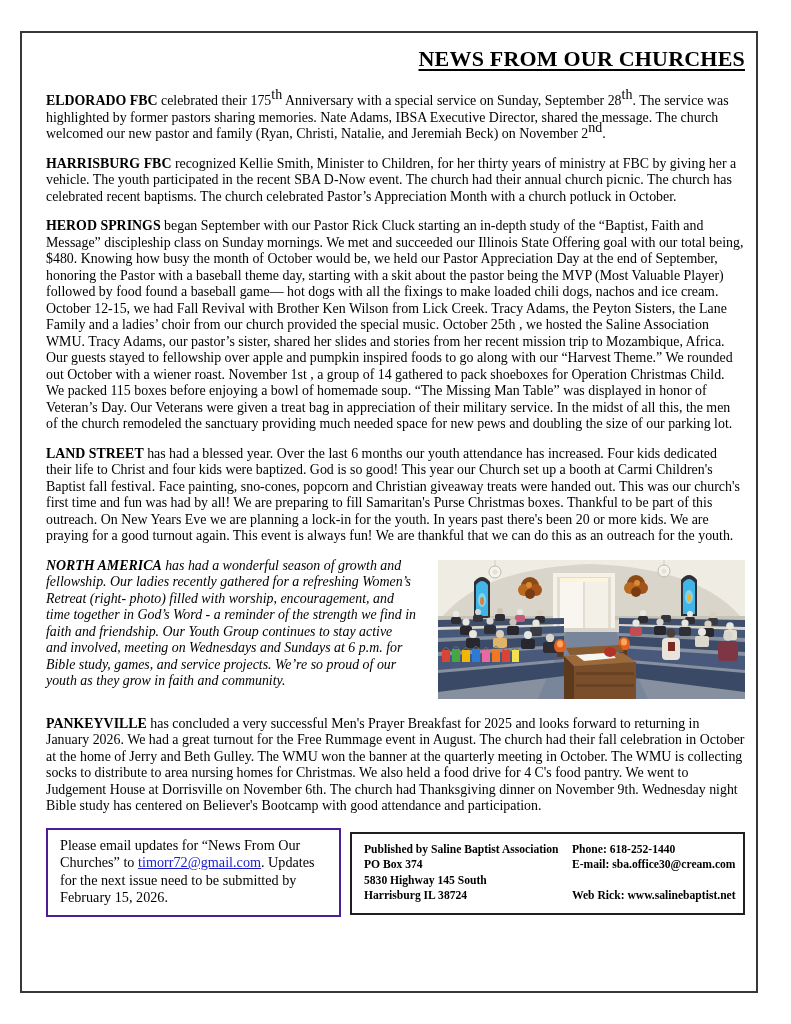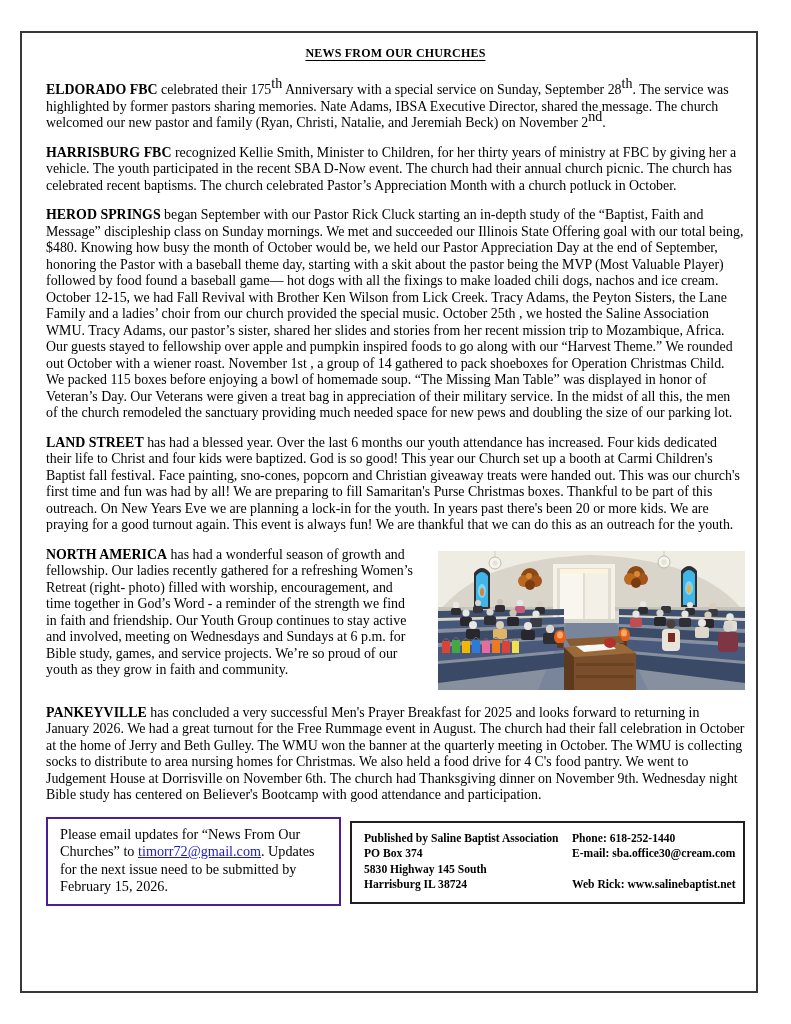--- a/index.html
+++ b/index.html
@@ -7,30 +7,30 @@
     width:791px;height:1024px;position:relative;
     font-family:"Liberation Serif", serif;color:#000;
     -webkit-font-smoothing:antialiased;
   }
   .sheet{
     position:absolute;left:20px;top:31px;width:738px;height:962px;
     box-sizing:border-box;border:2px solid #383838;
     padding:13px 11px 0 24px;background:#fff;
   }
   .title{
-    font-size:12px;font-weight:bold;text-align:center;
+    font-size:22px;font-weight:bold;text-align:right;
     text-decoration:underline;text-underline-offset:3px;
     margin:0 0 21px 0;letter-spacing:.2px;
   }
   p.news{
     margin:0 0 13px 0;font-size:13.9px;line-height:16.5px;text-align:left;
   }
   p.news b{font-weight:bold;margin-top:48px;}
   sup{font-size:14px;line-height:0;}
-  .na-row{display:flex;gap:22px;margin:0 0 13px 0;align-items:center;}
+  .na-row{display:flex;gap:22px;margin:0 0 13px 0;align-items:flex-start;font-style:italic;}
   .na-text{flex:1;margin:0;}
   .photo-wrap{width:307px;height:139px;flex:none;margin-top:2px;overflow:hidden;}
   .boxes-row{display:flex;gap:9px;align-items:flex-start;margin-top:2px;}
   .update-box{
     box-sizing:border-box;width:305px;border:2px solid #4c1d95;
     padding:7px 12px 8px 12px;font-size:14.2px;line-height:17.6px;
   }
   .email-link{text-decoration:underline;}
   .publisher-box{
     box-sizing:border-box;width:395px;border:2px solid #1f1f1f;

